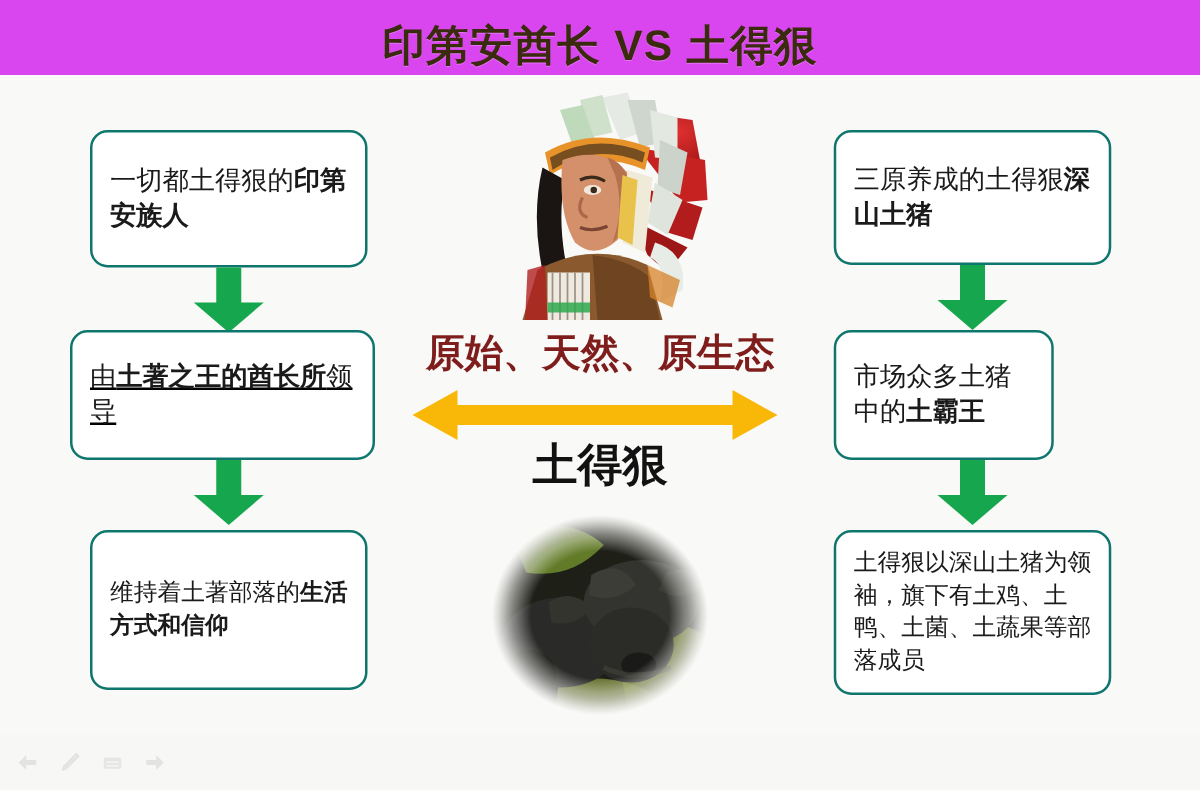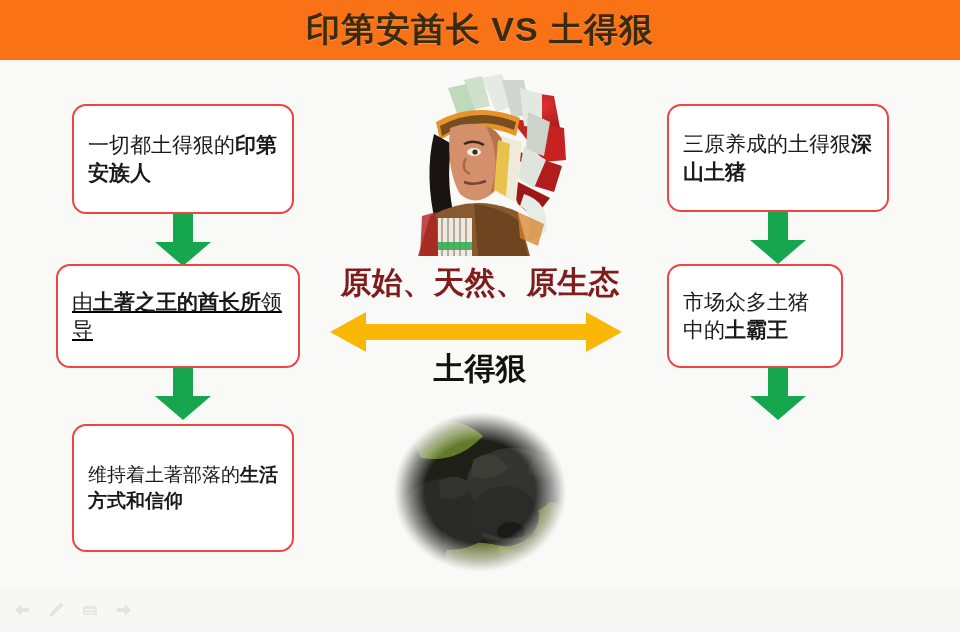--- a/index.html
+++ b/index.html
@@ -8,34 +8,34 @@
     background:#f9f9f7;
     font-family:"Liberation Sans","DejaVu Sans",sans-serif;
     overflow:hidden;
     position:relative;
   }
   #stage{position:relative;width:960px;height:632px;}
 
   
   .header{
     position:absolute;left:0;top:0;width:960px;height:60px;
-    background:#f97316;
-    display:flex;align-items:center;justify-content:center;
+    background:#d946ef;
+    display:flex;align-items:flex-end;justify-content:center;
   }
   .header-title{
     font-size:34px;font-weight:bold;color:#3a2a0e;
     letter-spacing:1px;white-space:nowrap;
     text-shadow:0 1px 0 rgba(255,255,255,.25);
   }
 
   
   .fbox{
     position:absolute;
     box-sizing:border-box;
-    border:2px solid #ef4444;
+    border:2px solid #0f766e;
     border-radius:14px;
     background:#ffffff;
     display:flex;align-items:center;
     padding:6px 14px;
   }
   .fbox-text{
     font-size:21px;line-height:1.32;color:#1a1a1a;
     width:100%;
   }
   .fbox-text b{font-weight:bold;}
@@ -68,21 +68,21 @@
   #ra2{left:750px;top:368px;}
 
   
   .center-top-text{
     position:absolute;left:300px;top:262px;width:360px;
     text-align:center;font-size:31px;font-weight:bold;color:#7f1d1d;
     white-space:nowrap;
   }
   .center-bottom-text{
     position:absolute;left:300px;top:348px;width:360px;
-    text-align:center;font-size:31px;font-weight:bold;color:#121212;
+    text-align:center;font-size:36px;font-weight:bold;color:#121212;
   }
   
   .yarrow{position:absolute;left:330px;top:312px;width:292px;height:40px;}
   .yarrow .ybar{
     position:absolute;left:34px;top:12px;width:224px;height:16px;background:#f9b808;
   }
   .yarrow .yleft{
     position:absolute;left:0;top:0;width:0;height:0;
     border-top:20px solid transparent;border-bottom:20px solid transparent;
     border-right:36px solid #f9b808;
@@ -167,20 +167,25 @@
     <div class="fbox-text">
       <span class="rg">市场众多土猪中的</span><b>土霸王</b><span class="rg"></span>
     </div>
   </div>
 
   <div class="garrow" id="ra2">
     <div class="shaft"></div>
     <div class="head"></div>
   </div>
 
+  <div class="fbox fbox-small" id="rbox3">
+    <div class="fbox-text">
+      <span class="rg">土得狠以深山土猪为领袖，旗下有土鸡、土鸭、土菌、土蔬果等部落成员</span><b></b><span class="rg"></span>
+    </div>
+  </div>
 
   <div class="chief">
     <svg viewBox="0 0 196 190" width="196" height="190">
       <defs>
         <radialGradient id="glowRed" cx="72%" cy="35%" r="55%">
           <stop offset="0%" stop-color="#e03030"></stop>
           <stop offset="100%" stop-color="#a81818"></stop>
         </radialGradient>
       </defs>
 

